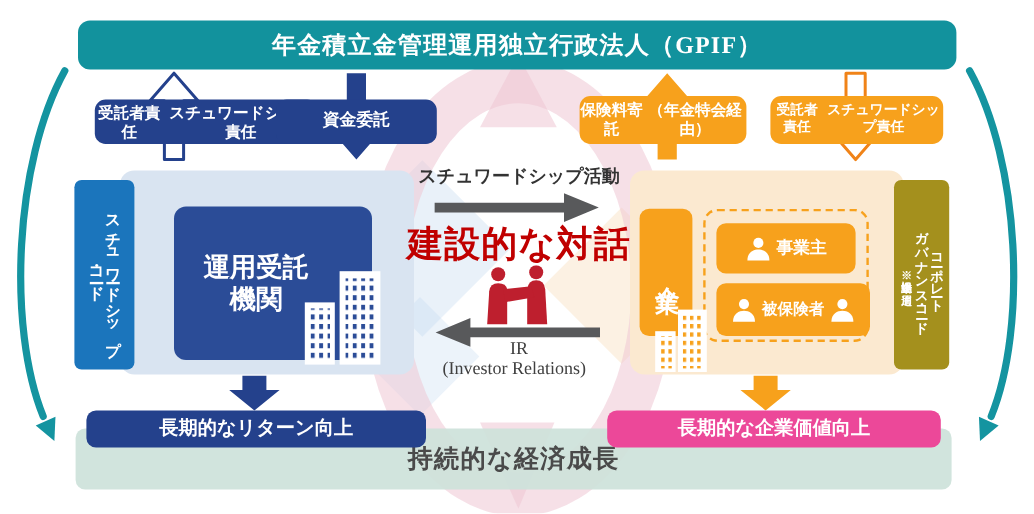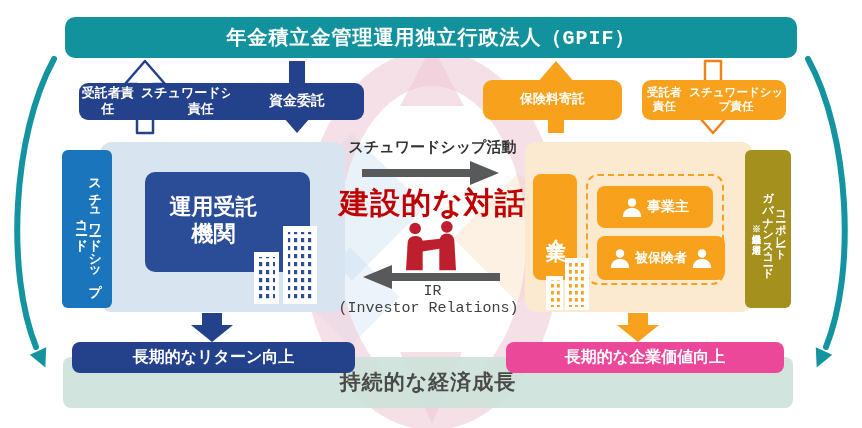--- a/index.html
+++ b/index.html
@@ -1,18 +1,18 @@
 <!DOCTYPE html>
 <html><head>
 <meta charset="utf-8">
 <style>
   html,body{margin:0;padding:0;background:#fff;}
   .canvas{
     position:relative;width:862px;height:428px;overflow:hidden;background:#fff;
-    font-family:Liberation Mono, monospace;
+    font-family:Liberation Serif, serif;
   }
   .abs{position:absolute;}
   
   .banner{
     left:65px;top:17px;width:732px;height:41px;background:#12929D;border-radius:10px;
     display:flex;align-items:center;justify-content:center;z-index:3;
   }
   .banner span{color:#fff;font-weight:bold;font-size:20px;letter-spacing:1px;}
   
   .flowbox{
@@ -28,21 +28,21 @@
   .tallarrow{z-index:1;}
   
   .panel-left{left:100px;top:142px;width:245px;height:170px;background:#D9E4F1;border-radius:12px;z-index:1;}
   .tab-blue{
     left:62px;top:150px;width:50px;height:158px;background:#1B75BC;border-radius:6px;z-index:2;
     display:flex;align-items:center;justify-content:center;
   }
   .vtext{writing-mode:vertical-rl;color:#fff;font-weight:bold;text-align:center;line-height:1.05;}
   .tab-blue .vtext{font-size:13px;}
   .manager-box{
-    left:145px;top:172px;width:165px;height:100px;background:#2B4C97;border-radius:10px;z-index:2;
+    left:145px;top:172px;width:165px;height:128px;background:#2B4C97;border-radius:10px;z-index:2;
     display:flex;flex-direction:column;align-items:center;justify-content:center;
     color:#fff;font-weight:bold;font-size:22px;line-height:1.25;padding-right:28px;box-sizing:border-box;
     text-align:center;
   }
   .bld-left{left:252px;top:222px;z-index:3;}
   
   .panel-right{left:525px;top:142px;width:228px;height:170px;background:#FBE9D0;border-radius:12px;z-index:1;}
   .company-box{
     left:533px;top:174px;width:44px;height:106px;background:#F7A11C;border-radius:8px;z-index:2;
     display:flex;align-items:center;justify-content:center;
@@ -117,20 +117,21 @@
   </svg>
   <div class="abs flowbox navybg fb-l2">
     <span>資金委託</span>
   </div>
 
   <svg class="abs tallarrow" style="left:534px;top:59px" width="44" height="76" viewBox="0 0 44 76">
     <path d="M22 2 L42 25 L30 25 L30 74 L14 74 L14 25 L2 25 Z" fill="#F7A11C"></path>
   </svg>
   <div class="abs flowbox orangebg fb-r1">
     <span>保険料寄託</span>
+    <span>（年金特会経由）</span>
   </div>
   <svg class="abs tallarrow" style="left:691px;top:59px" width="44" height="76" viewBox="0 0 44 76">
     <path d="M22 74 L2 51 L14 51 L14 2 L30 2 L30 51 L42 51 Z" fill="#fff" stroke="#F08318" stroke-width="2.5" stroke-linejoin="round"></path>
   </svg>
   <div class="abs flowbox orangebg fb-r2">
     <span>受託者責任</span>
     <span>スチュワードシップ責任</span>
   </div>
 
   <div class="abs panel-left"></div>

